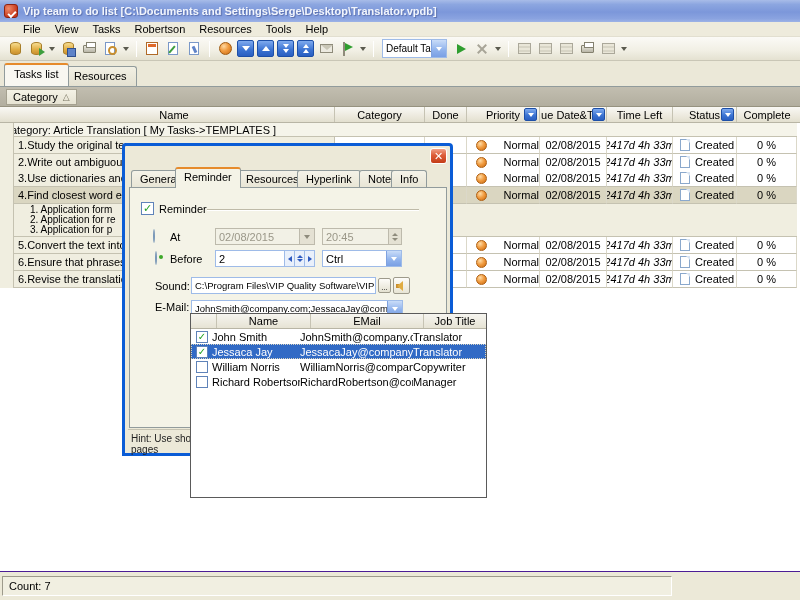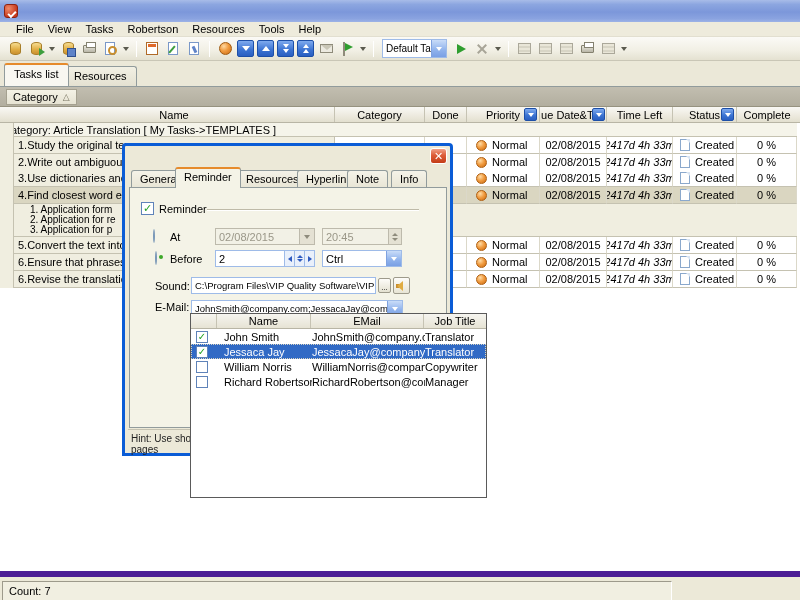--- a/index.html
+++ b/index.html
@@ -14,21 +14,21 @@
     display:flex; align-items:center; padding-left:4px; gap:5px; }
   #app-icon { width:14px; height:14px; border-radius:3px;
     background:radial-gradient(circle at 30% 30%, #F08A6A, #C63A1E 70%);
     border:1px solid #8E2312; position:relative; }
   #app-icon::after{ content:""; position:absolute; left:3px; top:6px; width:6px; height:3px;
     border-left:2px solid #fff; border-bottom:2px solid #fff; transform:rotate(-45deg); }
   #title-text { color:#F2F5FC; font-weight:bold; text-shadow:1px 1px 1px #5A6FAE; white-space:nowrap; }
 
   
   #menubar { left:0; top:22px; width:800px; height:15px; background:#EEEBDC;
-    display:flex; align-items:center; gap:0; padding-left:9px; border-bottom:1px solid #E2DFD0;}
+    display:flex; align-items:center; gap:0; padding-left:16px; border-bottom:1px solid #E2DFD0;}
   .menu-item { padding:1px 7px; cursor:default; }
 
   
   #toolbar { left:0; top:37px; width:800px; height:24px;
     background:linear-gradient(180deg,#FBFAF6 0%,#F1EFE4 60%,#E4E1D1 100%);
     border-bottom:1px solid #C9C6B6; display:flex; align-items:center; padding-left:6px; gap:3px; }
   .tb { width:18px; height:18px; display:inline-flex; align-items:center; justify-content:center; border-radius:2px; position:relative; }
   .tbsep { width:1px; height:16px; background:#C6C3B3; margin:0 3px; border-right:1px solid #FFF; }
   .caret { width:0; height:0; border-left:3px solid transparent; border-right:3px solid transparent; border-top:4px solid #5A5A4E; margin:0 1px; }
   .ic-cyl { width:11px; height:13px; border-radius:5px/3px;
@@ -89,53 +89,53 @@
   #catrow { left:0; top:123px; width:797px; height:14px; background:#F5F4EA; border-bottom:1px solid #C5C2B1; display:flex; align-items:center; padding-left:3px; white-space:nowrap; }
 
   #gutter { left:0; top:123px; width:14px; height:165px; background:#F0EEE0; border-right:1px solid #C5C2B1; }
 
   .trow { position:absolute; left:14px; width:783px; height:17px; }
   .cell { position:absolute; top:0; height:100%; border-bottom:1px solid #C5C2B1; border-right:1px solid #DBD8C9; background:#FFF;
     display:flex; align-items:center; justify-content:center; white-space:nowrap; overflow:hidden; }
   .cell.name { left:0; width:321px; background:#F0EEE0; border-right:1px solid #C5C2B1; justify-content:flex-start; padding-left:4px; }
   .cell.cat  { left:321px; width:90px; }
   .cell.done { left:411px; width:42px; }
-  .cell.pri  { left:453px; width:73px; justify-content:flex-start; padding-left:9px; gap:5px; }
+  .cell.pri  { left:453px; width:73px; justify-content:space-between; padding-left:9px; gap:5px; }
   .cell.due  { left:526px; width:67px; }
   .cell.tl   { left:593px; width:66px;font-style:italic; }
   .cell.st   { left:659px; width:64px; justify-content:flex-start; padding-left:7px; gap:5px; }
   .cell.comp { left:723px; width:60px; }
   .trow.sel .cell { background:#DAD6C1; }
   .ic-ball { width:11px; height:11px; border-radius:50%;
     background:radial-gradient(circle at 35% 30%, #FFDCA6, #F09A3E 48%, #C96A12); border:1px solid #B05F10; flex:none; }
   .ic-doc { width:10px; height:12px; background:#FFF; border:1px solid #8AA8CC; position:relative; flex:none; }
   .ic-doc::before { content:""; position:absolute; right:-1px; top:-1px; width:0; height:0; border-top:4px solid #D8E4F2; border-left:4px solid transparent; }
 
   #notesrow { left:14px; top:204px; width:783px; height:33px; background:#F0EEE0; border-bottom:1px solid #C5C2B1; padding:1px 0 0 16px; font-size:10px; line-height:10px; }
   #notesrow div { white-space:nowrap; }
 
   
-  #statusbar { left:0; top:571px; width:800px; height:29px; background:#ECE9D8; border-top:6px solid #4c1d95; }
+  #statusbar { left:0; top:571px; width:800px; height:29px; background:#ECE9D8; border-top:1px solid #4c1d95; }
   #status-panel { position:absolute; left:2px; top:4px; width:670px; height:20px; background:#F1EFE1;
     border:1px solid; border-color:#9D9A8B #FFF #FFF #9D9A8B; display:flex; align-items:center; padding-left:6px; }
 
   
   #dialog { left:122px; top:143px; width:331px; height:313px; background:#ECE9D8;
     border:3px solid #0A5CD6; border-radius:4px 4px 0 0; z-index:10; }
   #dlg-title { position:absolute; left:-1px; top:-1px; width:327px; height:21px;
     background:linear-gradient(180deg,#5E97EE 0%,#2370E0 30%,#0E54CE 70%,#0A4CC0 100%);
     display:flex; align-items:center; padding-left:6px; color:#FFF; font-weight:bold; }
   #dlg-close { position:absolute; right:3px; top:2px; width:17px; height:16px; border-radius:3px;
     background:linear-gradient(180deg,#F0A088,#DD5C38 45%,#C33D18); border:1px solid #FFF;
     color:#FFF; font-weight:bold; font-size:11px; display:flex; align-items:center; justify-content:center; line-height:1; }
   .dtab { position:absolute; top:24px; height:18px; padding:2px 8px 0 8px; background:linear-gradient(#F4F2E8,#E8E5D5);
     border:1px solid #919B9C; border-bottom:none; border-radius:3px 3px 0 0; text-align:center; }
   .dtab.active { top:21px; height:21px; background:#F4F3E7; border-top:2px solid #E68B2C; z-index:3; }
   #dtab-general{left:6px;} #dtab-reminder{left:50px;} #dtab-resources{left:112px;}
-  #dtab-hyperlink{left:172px;} #dtab-note{left:222px;} #dtab-info{left:266px;}
+  #dtab-hyperlink{left:172px;} #dtab-note{left:234px;} #dtab-info{left:266px;}
   #dlg-page { position:absolute; left:4px; top:41px; width:318px; height:241px; background:#F4F3E7; border:1px solid #919B9C; z-index:2; }
   .cb { width:13px; height:13px; background:#FFF; border:1px solid #5F83B9; display:flex; align-items:center; justify-content:center;
     color:#21A121; font-weight:bold; font-size:11px; line-height:1; }
   #rem-line { position:absolute; left:82px; top:63px; width:212px; height:2px; border-top:1px solid #BEBAA8; border-bottom:1px solid #FFF; }
   .radio { width:12px; height:12px; border-radius:50%; background:radial-gradient(#FFF,#E8E6DA); border:1px solid #7A98B8; position:relative; }
   .radio.sel::after { content:""; position:absolute; left:3px; top:3px; width:4px; height:4px; border-radius:50%; background:#3DA829; }
   .fld { position:absolute; height:17px; border:1px solid #9EBBE8; background:#FFF; display:flex; align-items:center; overflow:hidden; }
   .fld .txt { padding:0 3px; white-space:nowrap; overflow:hidden; flex:1; }
   .fld.disabled { background:#F2F1E6; border-color:#BDBAAC; color:#9A9788; }
   .fld.disabled .combo-btn { background:#E4E1D3; border-left-color:#BDBAAC; }
@@ -160,32 +160,33 @@
   .ic-spk::after { content:""; position:absolute; left:1px; top:0; width:0; height:0;
     border-top:5px solid transparent; border-bottom:5px solid transparent; border-right:6px solid #E0AC42; }
   #dlg-hint { position:absolute; left:3px; top:283px; width:316px; height:26px; border-top:1px solid #C5C2B1; padding:3px 0 0 3px; font-size:10px; line-height:11px; color:#222; }
 
   
   #contacts { left:190px; top:313px; width:297px; height:185px; background:#FFF; border:1px solid #5A5A5A; z-index:20; }
   #c-header { position:absolute; left:0; top:0; width:295px; height:15px; background:linear-gradient(#F6F5F0,#E6E3D4); border-bottom:1px solid #B8B5A5; }
   .chc { position:absolute; top:0; height:14px; border-right:1px solid #C6C3B3; display:flex; align-items:center; justify-content:center; }
   .crow { position:absolute; left:0; width:295px; height:15px; display:flex; align-items:center; }
   .crow .cbx { margin-left:5px; width:12px; height:12px; font-size:10px; flex:none; }
-  .crow .nm { margin-left:16px; width:88px; white-space:nowrap; overflow:hidden; flex:none; }
+  .crow .nm { margin-left:4px; width:88px; white-space:nowrap; overflow:hidden; flex:none; }
   .crow .em { width:113px; white-space:nowrap; overflow:hidden; flex:none; }
   .crow .jb { width:62px; white-space:nowrap; overflow:hidden; flex:none; }
   .crow.sel { background:#316AC5; color:#FFF; outline:1px dotted #D8D4C0; outline-offset:-1px; }
 </style>
 </head>
 <body>
 
 <div id="app">
 
   <div id="titlebar" class="abs">
     <span id="app-icon"></span>
+    <span id="title-text">Vip team to do list [C:\Documents and Settings\Serge\Desktop\Translator.vpdb]</span>
   </div>
 
   <div id="menubar" class="abs">
     <span class="menu-item">File</span>
     <span class="menu-item">View</span>
     <span class="menu-item">Tasks</span>
     <span class="menu-item">Robertson</span>
     <span class="menu-item">Resources</span>
     <span class="menu-item">Tools</span>
     <span class="menu-item">Help</span>

